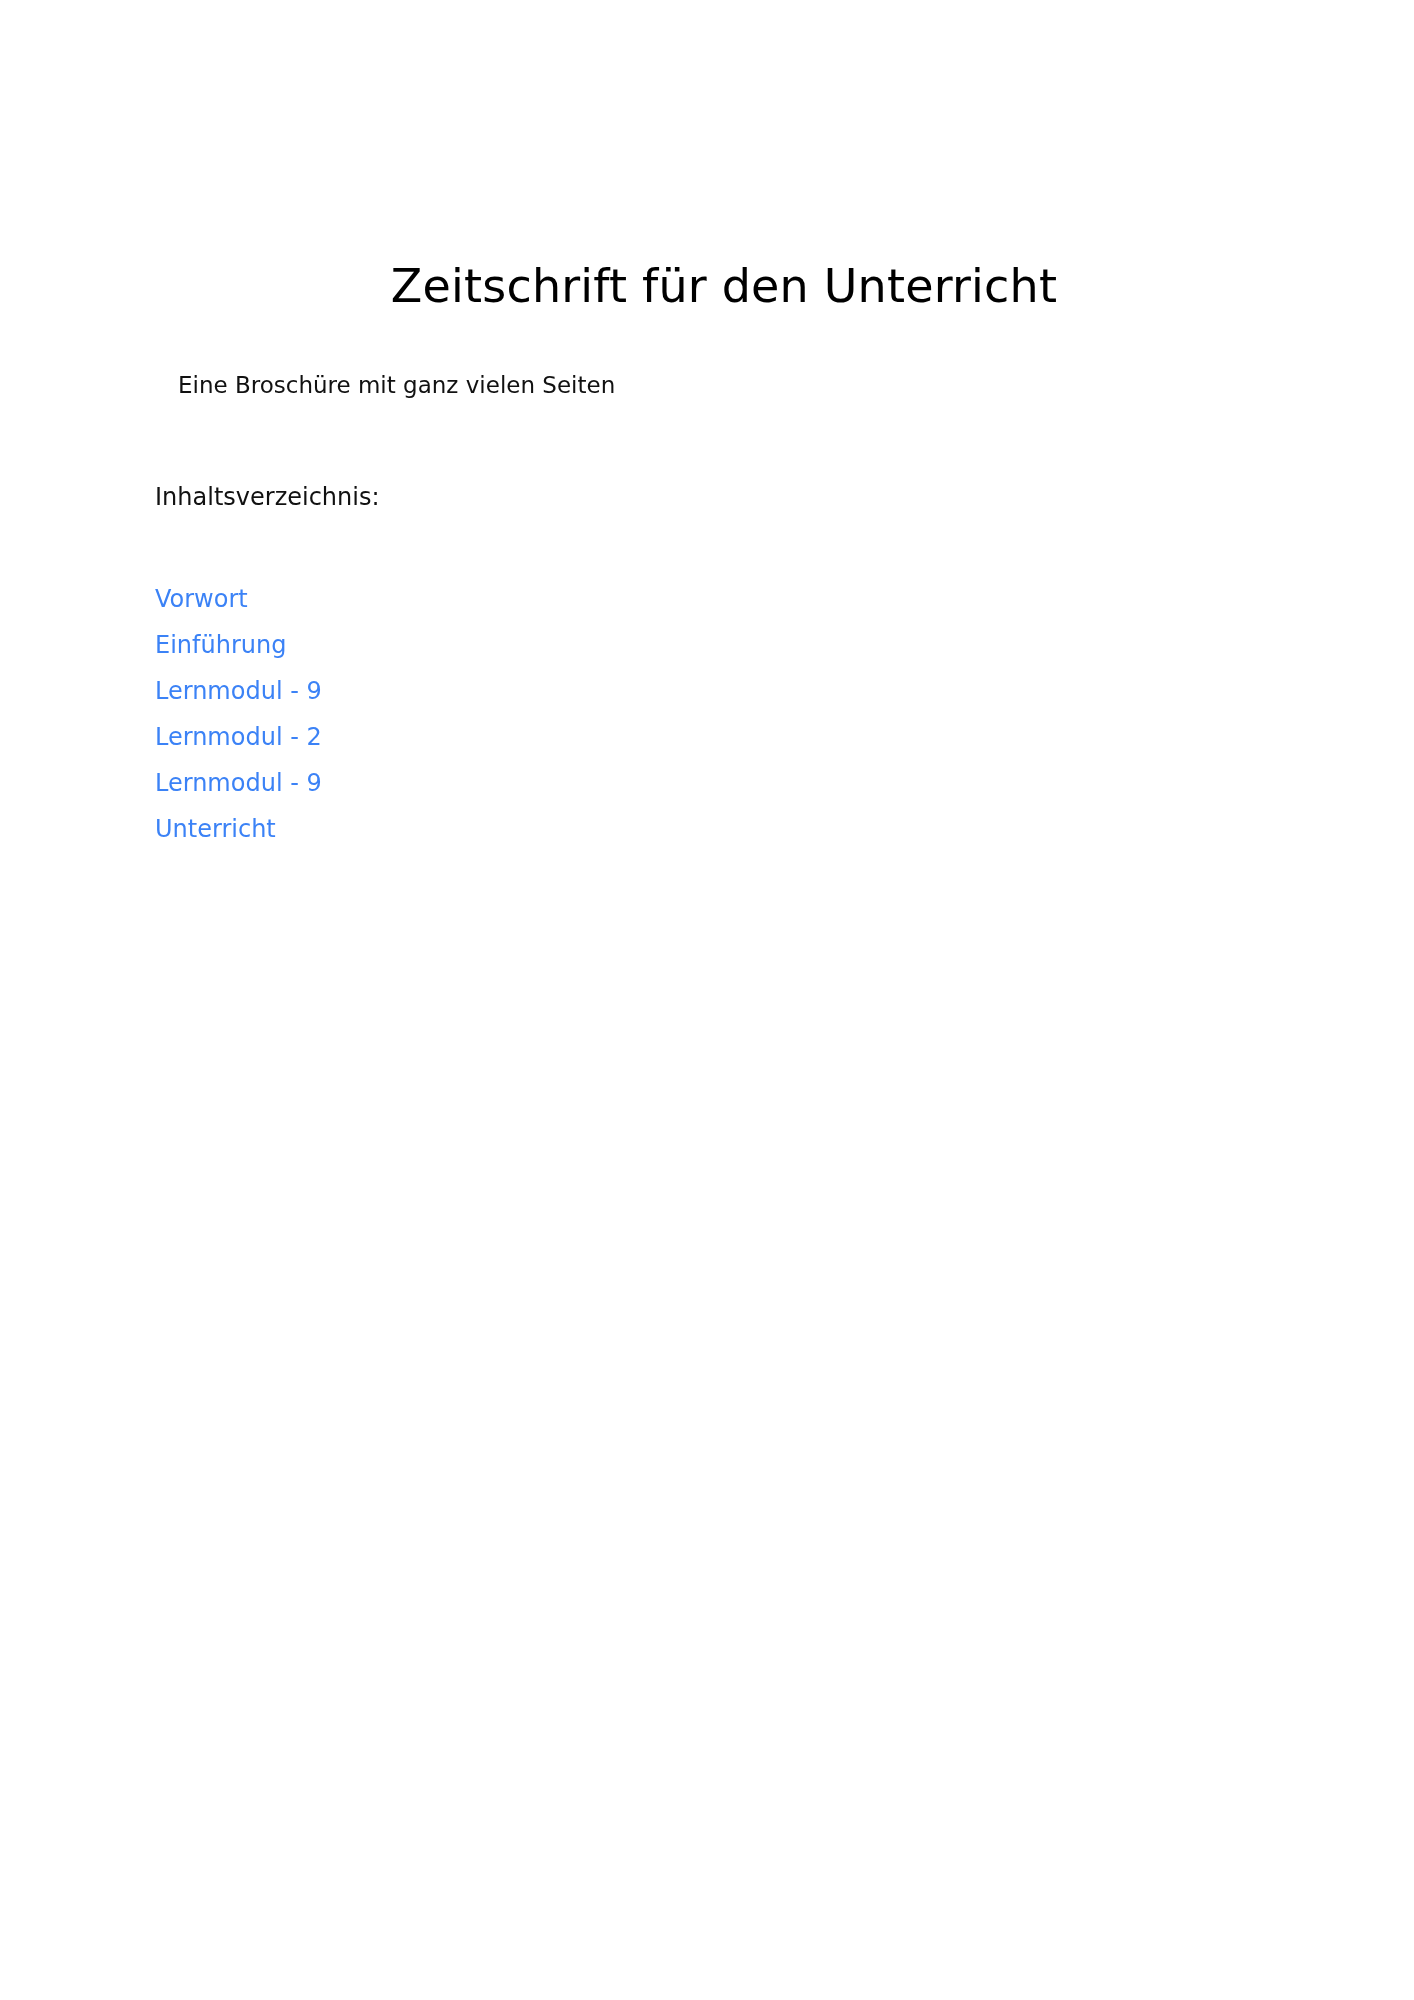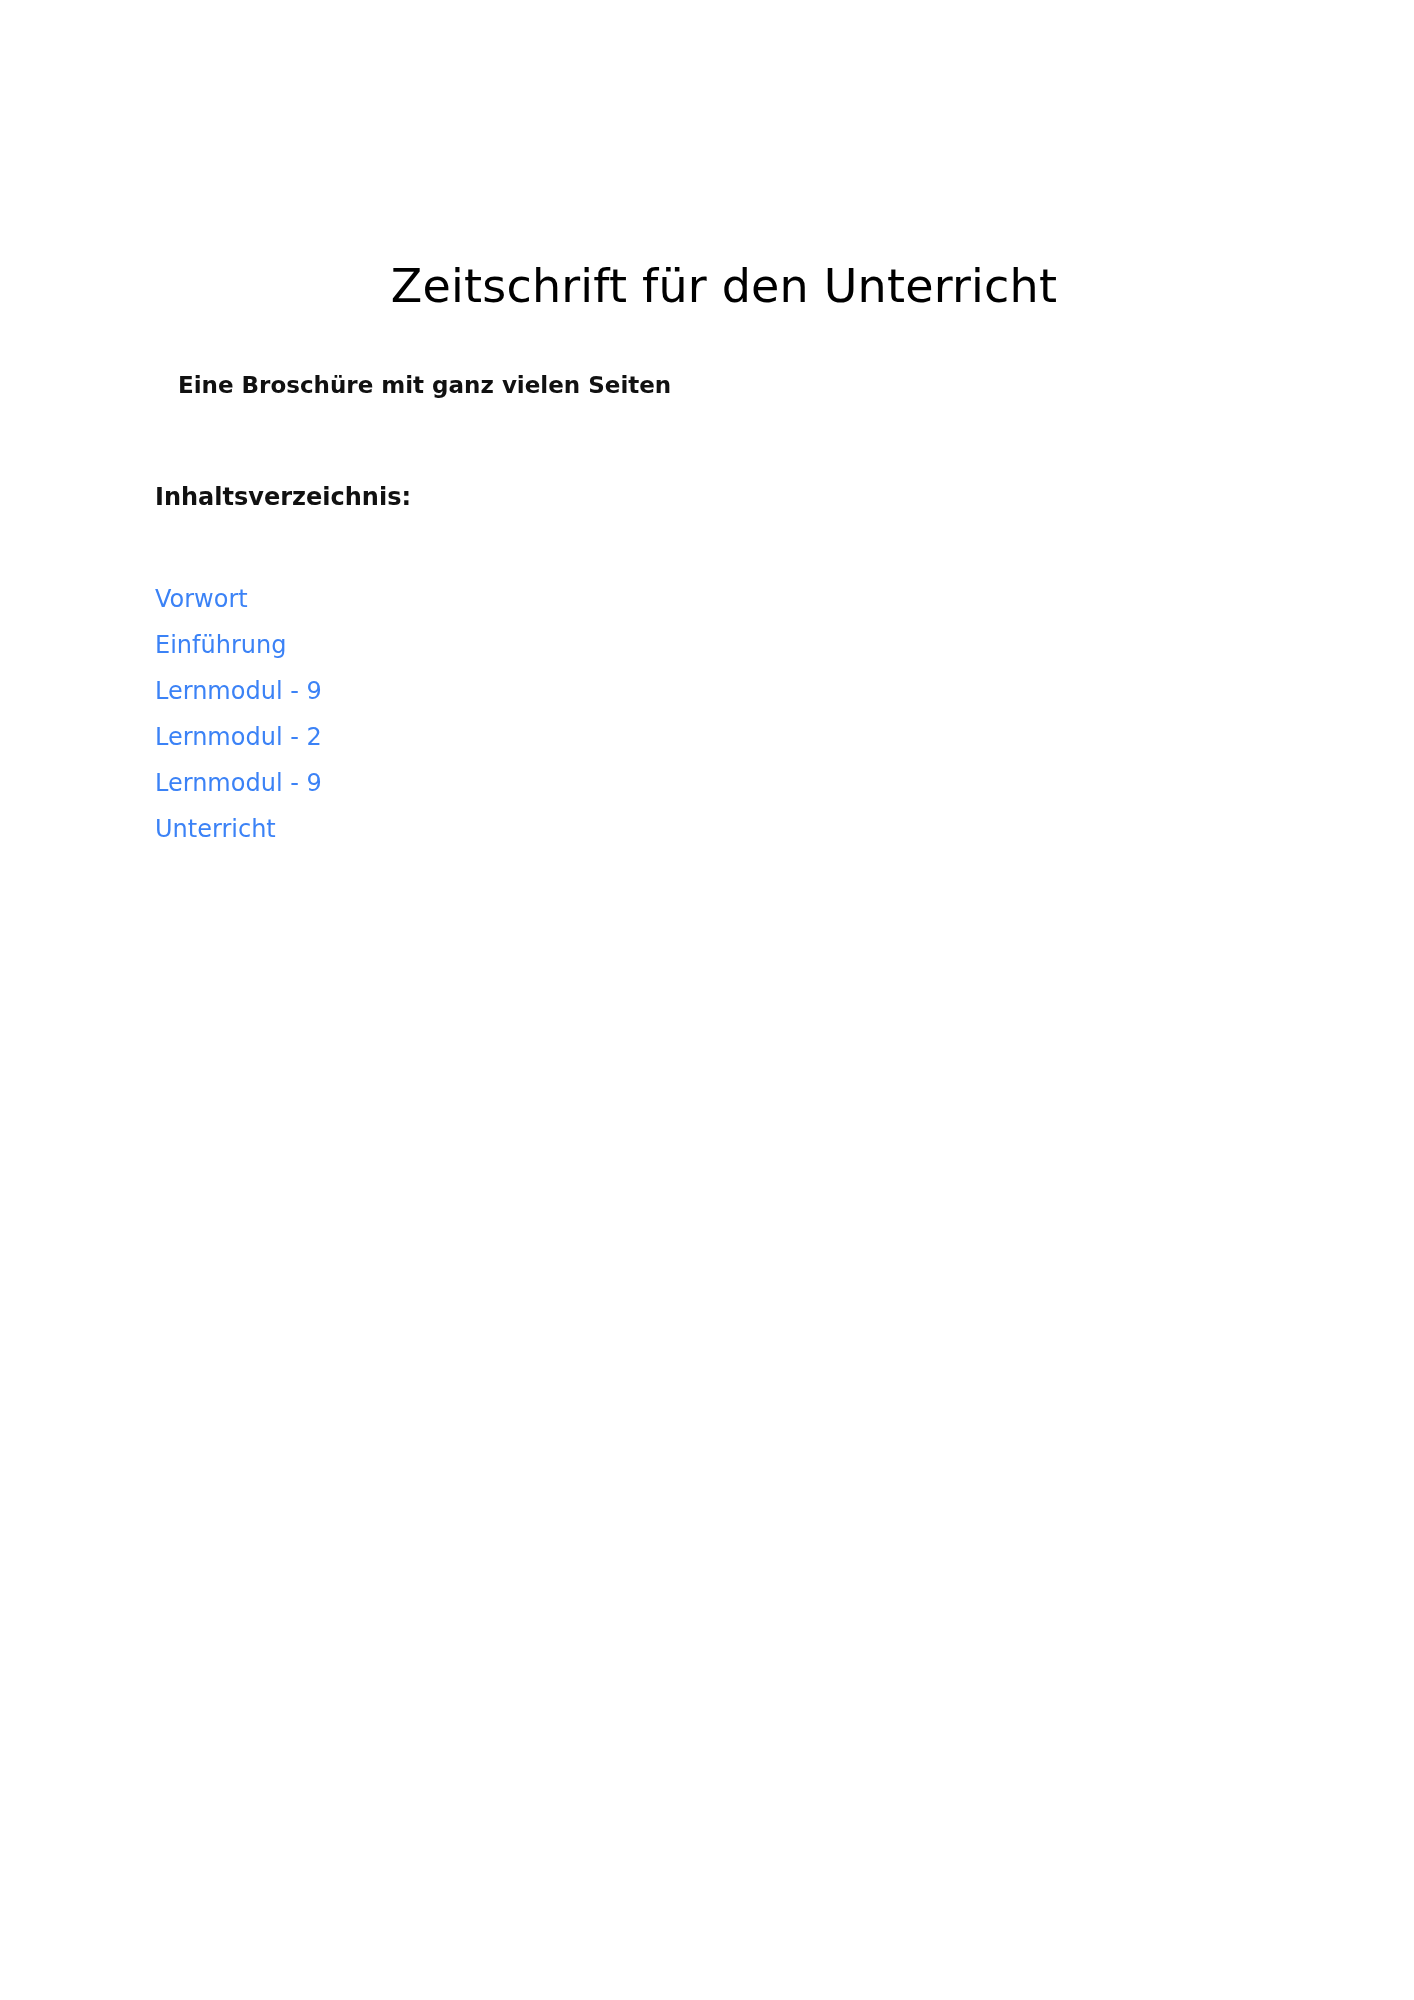--- a/index.html
+++ b/index.html
@@ -31,29 +31,29 @@
     letter-spacing: 0.2px;
     line-height: 1.2;
     color: #000000;
     margin-left: 17px;
   }
   .subtitle {
     position: absolute;
     top: 372px;
     left: 178px;
     font-size: 23px;
-    font-weight: 700;
+    font-weight: 400;
     color: #111111;
   }
   .toc-heading {
     position: absolute;
     top: 483px;
     left: 155px;
     font-size: 24px;
-    font-weight: 700;
+    font-weight: 400;
     color: #111111;
   }
   .toc-list {
     position: absolute;
     top: 576px;
     left: 155px;
     margin: 0;
     padding: 0;
     list-style: none;
   }

